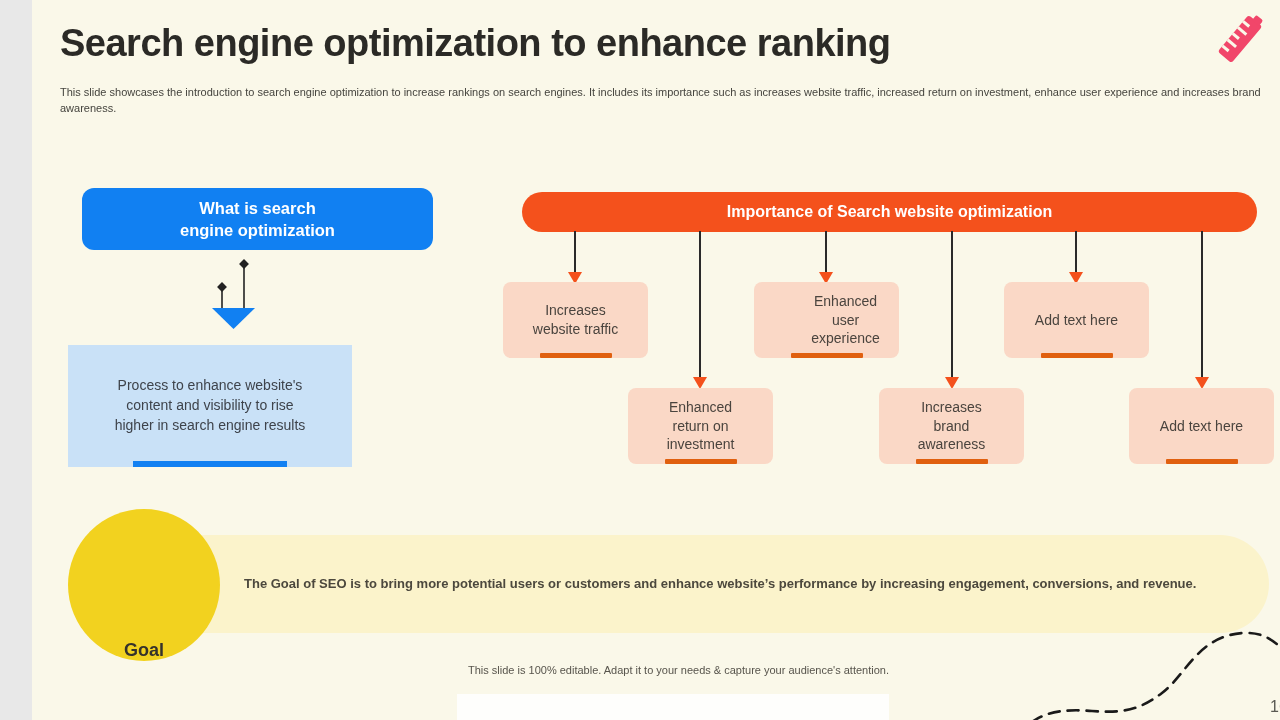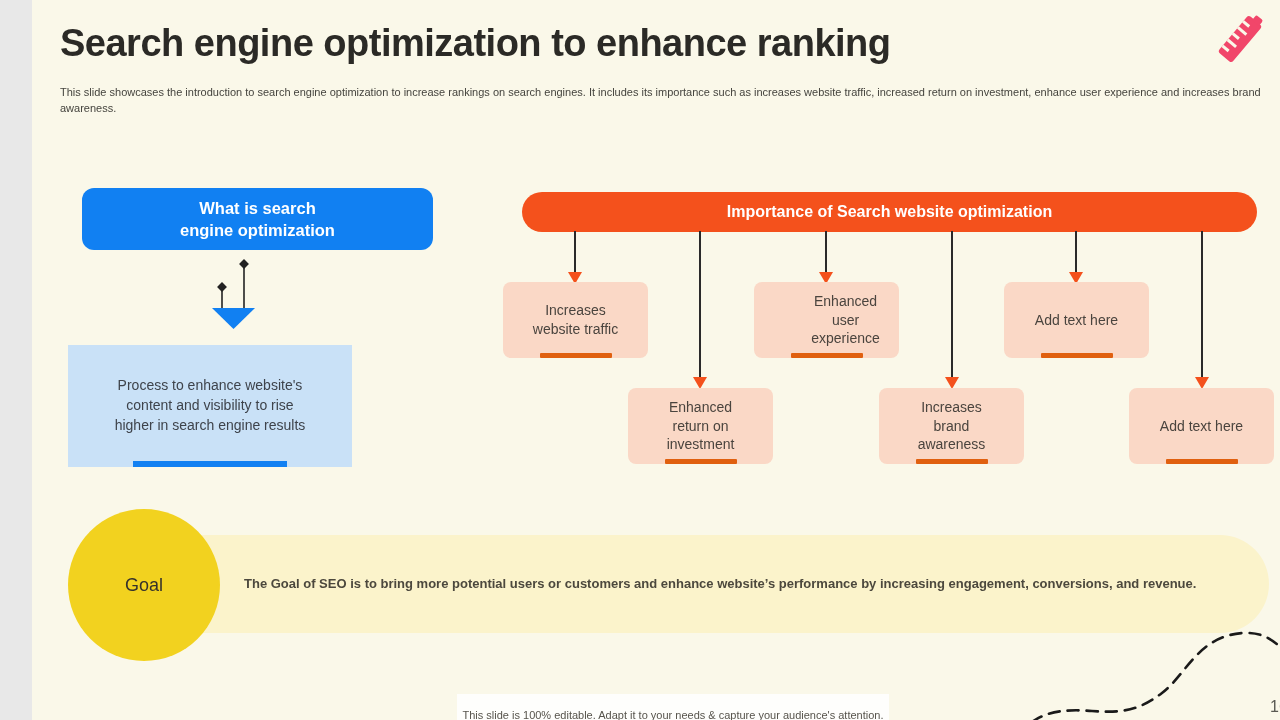--- a/index.html
+++ b/index.html
@@ -82,28 +82,28 @@
     display: flex; align-items: center;
   }
   .goal-banner-text {
     margin-left: 57px; width: 985px;
     font-weight: 700; font-size: 13px; line-height: 1.5;
     color: var(--text-goal, #4c483d);
   }
   .goal-circle {
     left: 36px; top: 509px; width: 152px; height: 152px;
     background: var(--yellow, #f2d21f); border-radius: 50%;
-    display: flex; align-items: center; justify-content: center;
-    font-weight: 400; font-size: 18px; color: #35322c;
+    display: flex; align-items: flex-end; justify-content: center;
+    font-weight: 700; font-size: 18px; color: #35322c;
   }
 
   
   .footer-bar { left: 425px; top: 694px; width: 432px; height: 26px; background: #fefefc; }
   .footer-note {
-    left: 425px; top: 709px; width: 432px; text-align: center;
+    left: 425px; top: 664px; width: 432px; text-align: right;
     font-size: 11px; color: #57544c;
   }
   .page-number { left: 1238px; top: 698px; font-size: 16px; color: #5a5a52; }
 </style>
 </head>
 <body>
 
 <div class="slide">
 
   <div class="abs title">Search engine optimization to enhance ranking</div>

